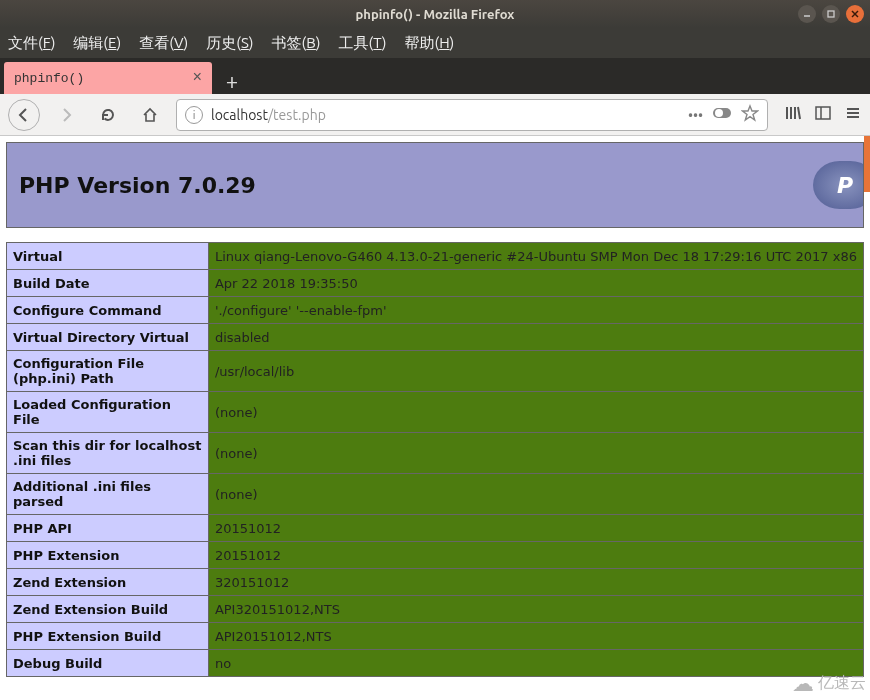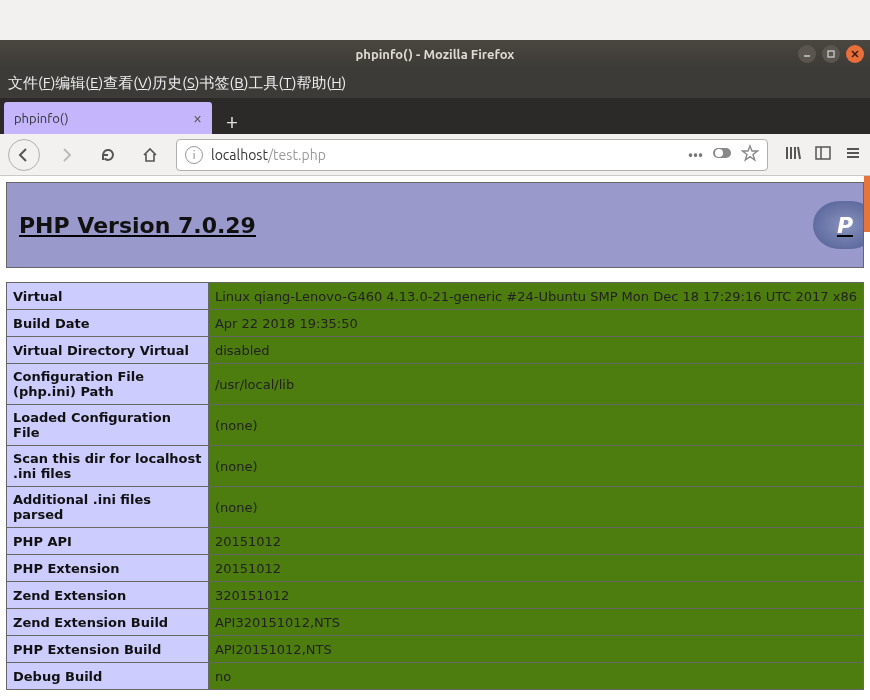--- a/index.html
+++ b/index.html
@@ -15,21 +15,20 @@
 .titlebar {
   height: 28px;
   background: linear-gradient(#4b4640, #3c3b37);
   display: flex;
   align-items: center;
   justify-content: center;
   position: relative;
   color: #dfdbd2;
   font-size: 13px;
   font-weight: bold;
-  margin-top: 40px;
 }
 .titlebar .win-controls {
   position: absolute;
   right: 6px;
   top: 5px;
   display: flex;
   gap: 6px;
 }
 .win-btn {
   width: 18px; height: 18px; border-radius: 9px;
@@ -40,45 +39,47 @@
 .win-btn.close { background: #e86f3a; }
 .win-btn svg { display:block; }
 
 
 .menubar {
   height: 30px;
   background: #3c3b37;
   display: flex;
   align-items: center;
   padding: 0 8px;
+  gap: 18px;
   color: #eee;
   font-size: 15px;
 }
 .menubar .menu-item u { text-decoration: underline; }
 
 
 .tabstrip {
   height: 36px;
   background: #2b2a28;
   display: flex;
   align-items: flex-end;
   padding-left: 4px;
 }
 .tab {
-  background: #c4b5fd;
+  background: #fca5a5;
   height: 32px;
   width: 208px;
   border-top-left-radius: 3px;
   border-top-right-radius: 3px;
   display: flex;
   align-items: center;
   padding: 0 10px;
   font-size: 13px;
   color: #333;
   justify-content: space-between;
+  font-family: Liberation Mono, monospace;
 }
 .tab-close { font-size: 16px; color: #555; }
 .newtab {
   width: 28px; height: 28px; color: #ddd; font-size: 22px;
   display: flex; align-items: center; justify-content: center;
   margin-left: 6px;
 }
 
 
 .toolbar {
@@ -137,21 +138,20 @@
   font-family: "DejaVu Sans", sans-serif;
 }
 .php-header {
   background: #9999cc;
   border: 1px solid #666;
   padding: 18px 12px;
   display: flex;
   align-items: center;
   justify-content: space-between;
   overflow: hidden;
-  text-decoration: underline;
 }
 .php-header h1 {
   font-size: 22px;
   font-weight: bold;
   color: #111;
 }
 .php-logo {
   width: 64px; height: 48px;
   background: radial-gradient(ellipse at center, #8993be 0%, #4f5b93 100%);
   border-radius: 50% / 60%;
@@ -320,20 +320,24 @@
       <tbody id="php-rows">
           <tr>
             <td class="k">Virtual</td>
             <td class="v">Linux qiang-Lenovo-G460 4.13.0-21-generic #24-Ubuntu SMP Mon Dec 18 17:29:16 UTC 2017 x86</td>
           </tr>
           <tr>
             <td class="k">Build Date</td>
             <td class="v">Apr 22 2018 19:35:50</td>
           </tr>
           <tr>
+            <td class="k">Configure Command</td>
+            <td class="v">'./configure' '--enable-fpm'</td>
+          </tr>
+          <tr>
             <td class="k">Virtual Directory Virtual</td>
             <td class="v">disabled</td>
           </tr>
           <tr>
             <td class="k">Configuration File (php.ini) Path</td>
             <td class="v">/usr/local/lib</td>
           </tr>
           <tr>
             <td class="k">Loaded Configuration File</td>
             <td class="v">(none)</td>

